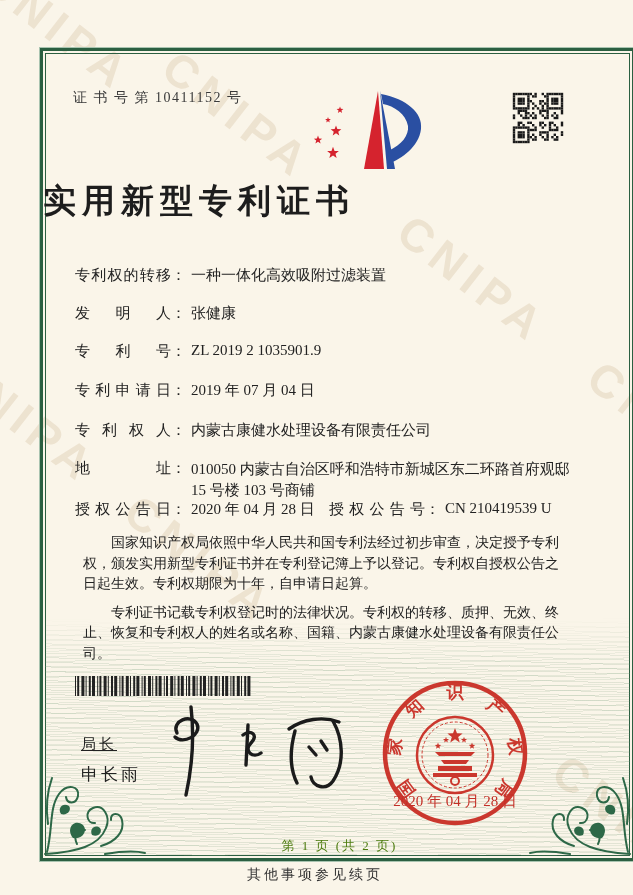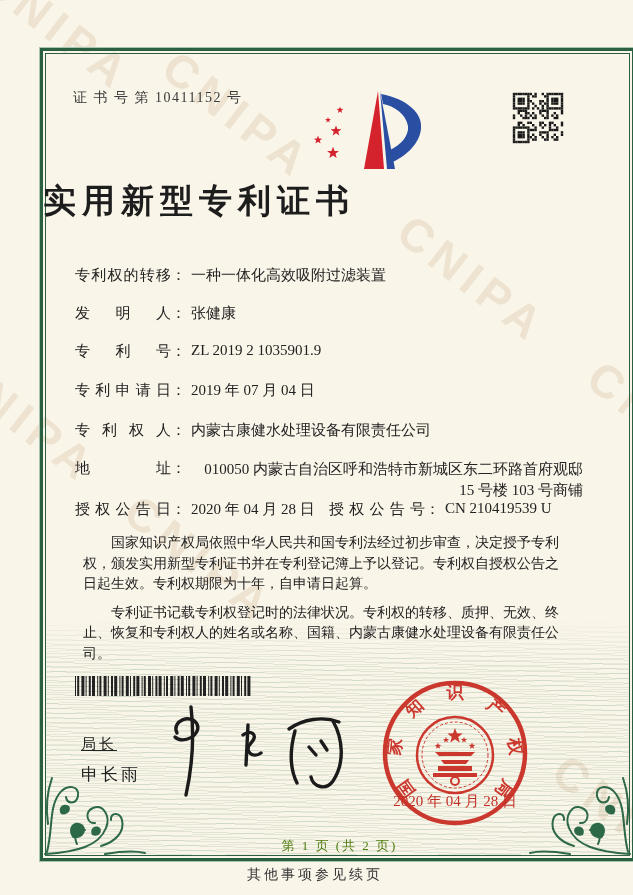--- a/index.html
+++ b/index.html
@@ -34,21 +34,21 @@
   .logo{position:absolute;left:268px;top:36px;z-index:4;}
   .qr{position:absolute;left:468px;top:40px;z-index:4;}
 
   .title{position:absolute;left:0;top:128px;width:100%;text-align:left;z-index:4;
          font-size:33px;font-weight:bold;letter-spacing:6px;color:#1d1d1d;}
 
   .frow{position:absolute;left:32px;font-size:15px;color:#222;z-index:4;white-space:nowrap;}
   .flbl{display:inline-block;width:96px;text-align:justify;text-align-last:justify;
         vertical-align:top;}
   .fcolon{display:inline-block;margin-right:5px;vertical-align:top;}
-  .fval{display:inline-block;vertical-align:top;text-align:right;}
+  .fval{display:inline-block;vertical-align:top;}
   .fval.wrap{white-space:normal;width:392px;line-height:21px;}
 
   .paras{position:absolute;left:32px;top:474px;width:492px;z-index:4;}
   .paras p{margin:8px;text-indent:2em;font-size:14px;line-height:20.5px;color:#222;
            text-align:justify;}
 
   .barcode{position:absolute;left:32px;top:625px;z-index:4;}
 
   .sig-title{position:absolute;left:38px;top:684px;font-size:15px;letter-spacing:3px;
              color:#222;z-index:4;text-decoration:underline;}

